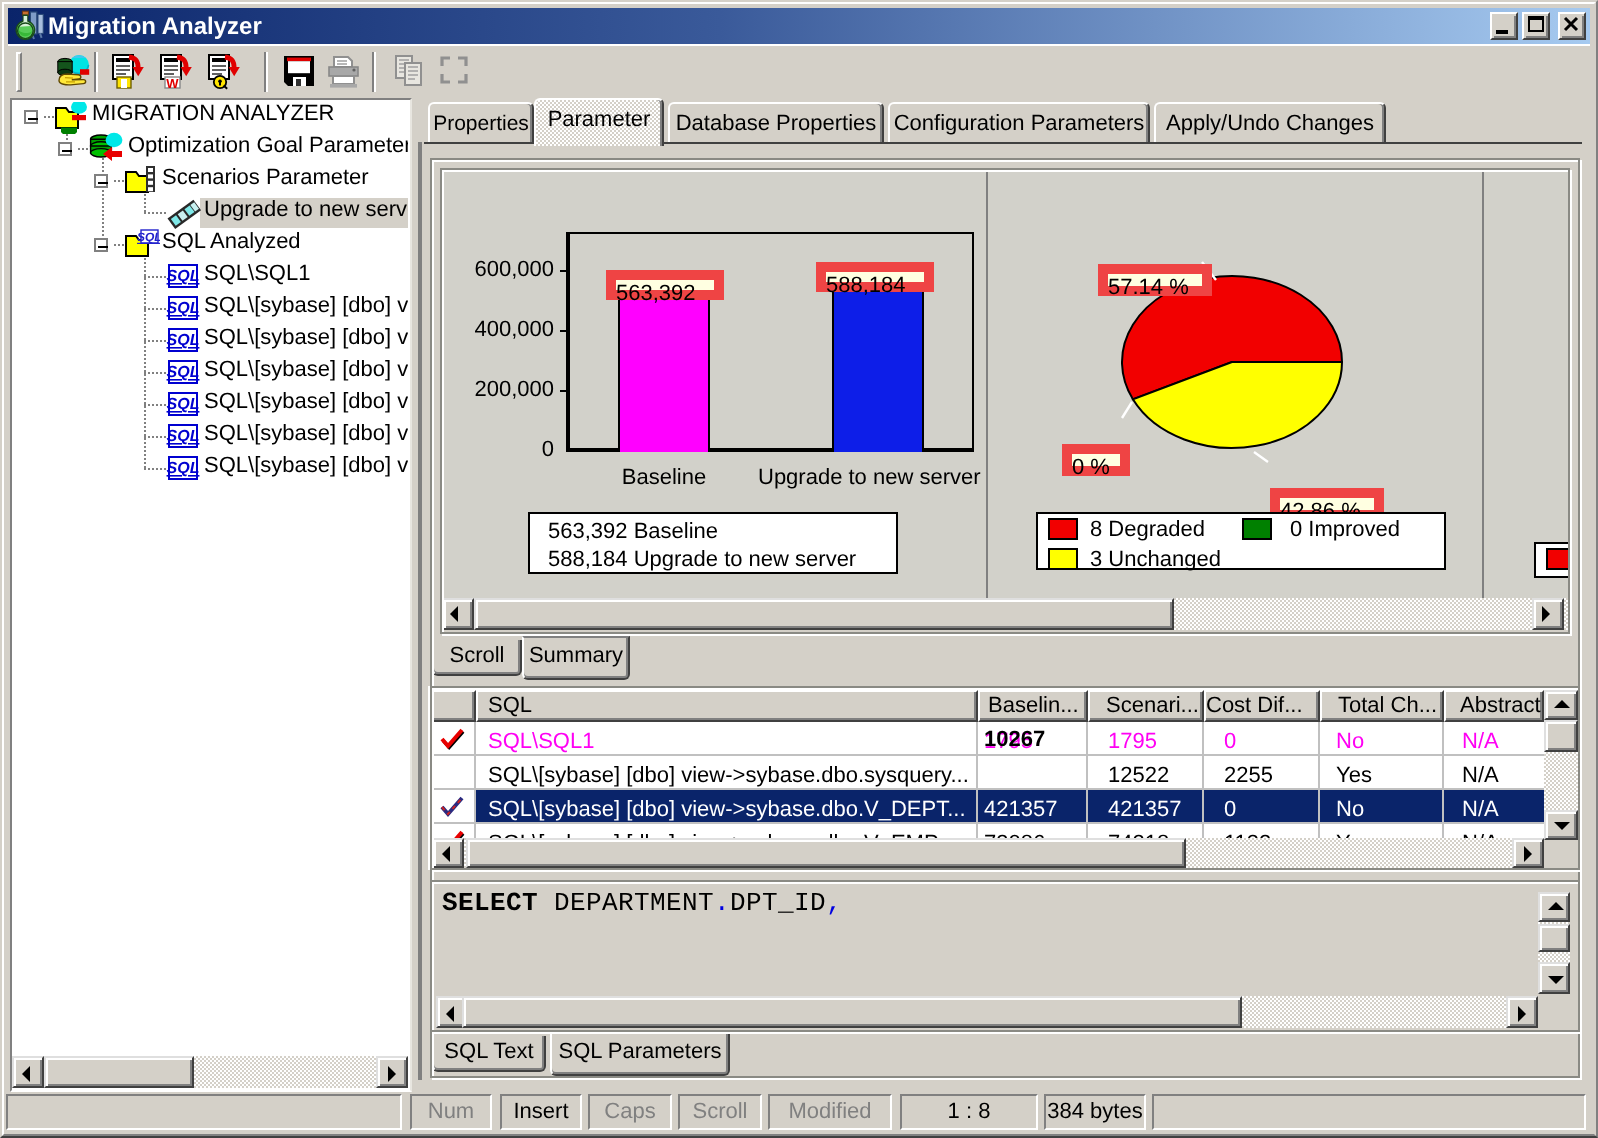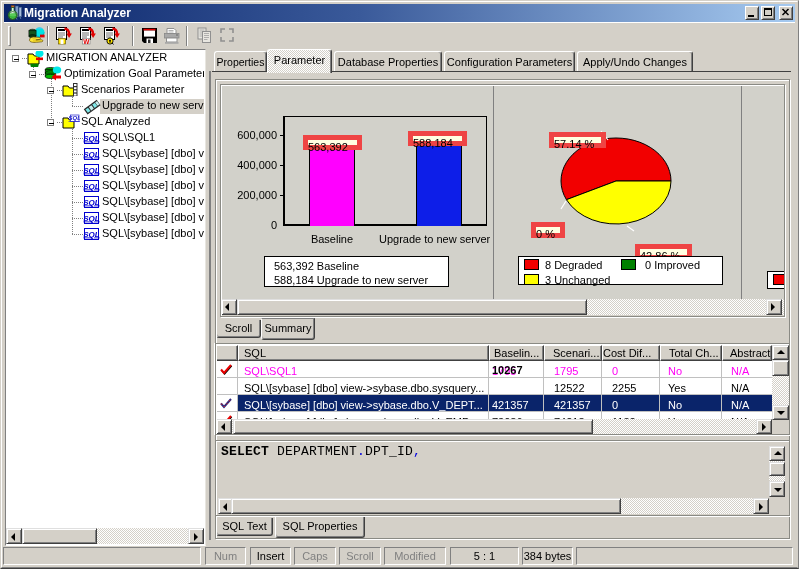--- a/index.html
+++ b/index.html
@@ -458,25 +458,25 @@
         <div class="arr arr-l" style="left:4px;top:4px;"></div>
       </div>
     <div class="thumb" style="left:13px;top:0;width:390px;height:16px;"></div>
     <div class="sbtn" style="left:535px;top:0;width:16px;height:16px;">
         <div class="arr arr-r" style="left:5px;top:4px;"></div>
       </div>
   </div>
 </div>
 
 <div class="btab" style="left:216px;top:518px;width:57px;height:18px;line-height:16px;">SQL Text</div>
-<div class="btab" style="left:275px;top:516px;width:90px;height:22px;line-height:19px;border-top:1px solid #808080;">SQL Properties</div>
+<div class="btab" style="left:275px;top:516px;width:90px;height:22px;line-height:19px;border-top:1px solid #808080;">SQL Parameters</div>
 
 <div id="statusbar" class="abs" style="left:0px;top:541px;width:799px;height:25px;">
   <div class="abs sunken" style="left:3px;top:6px;width:198px;height:18px;"></div>
   <div class="abs sunken" style="left:205px;top:6px;width:41px;height:18px;text-align:center;line-height:17px;color:#808080;">Num</div>
   <div class="abs sunken" style="left:250px;top:6px;width:41px;height:18px;text-align:center;line-height:17px;color:#000;">Insert</div>
   <div class="abs sunken" style="left:294px;top:6px;width:42px;height:18px;text-align:center;line-height:17px;color:#808080;">Caps</div>
   <div class="abs sunken" style="left:339px;top:6px;width:42px;height:18px;text-align:center;line-height:17px;color:#808080;">Scroll</div>
   <div class="abs sunken" style="left:384px;top:6px;width:62px;height:18px;text-align:center;line-height:17px;color:#808080;">Modified</div>
-  <div class="abs sunken" style="left:450px;top:6px;width:69px;height:18px;text-align:center;line-height:17px;color:#000;">5 : 1</div>
+  <div class="abs sunken" style="left:450px;top:6px;width:69px;height:18px;text-align:center;line-height:17px;color:#000;">1 : 8</div>
   <div class="abs sunken" style="left:522px;top:6px;width:51px;height:18px;text-align:center;line-height:17px;color:#000;">384 bytes</div>
   <div class="abs sunken" style="left:576px;top:6px;width:217px;height:18px;"></div>
 </div>
 
 </body></html>

